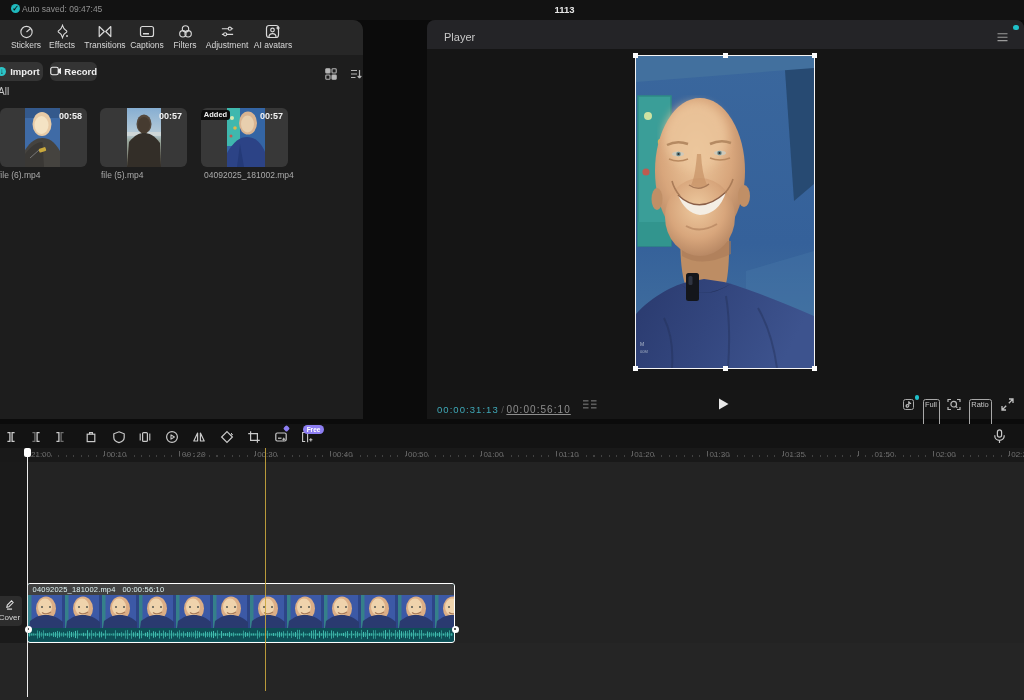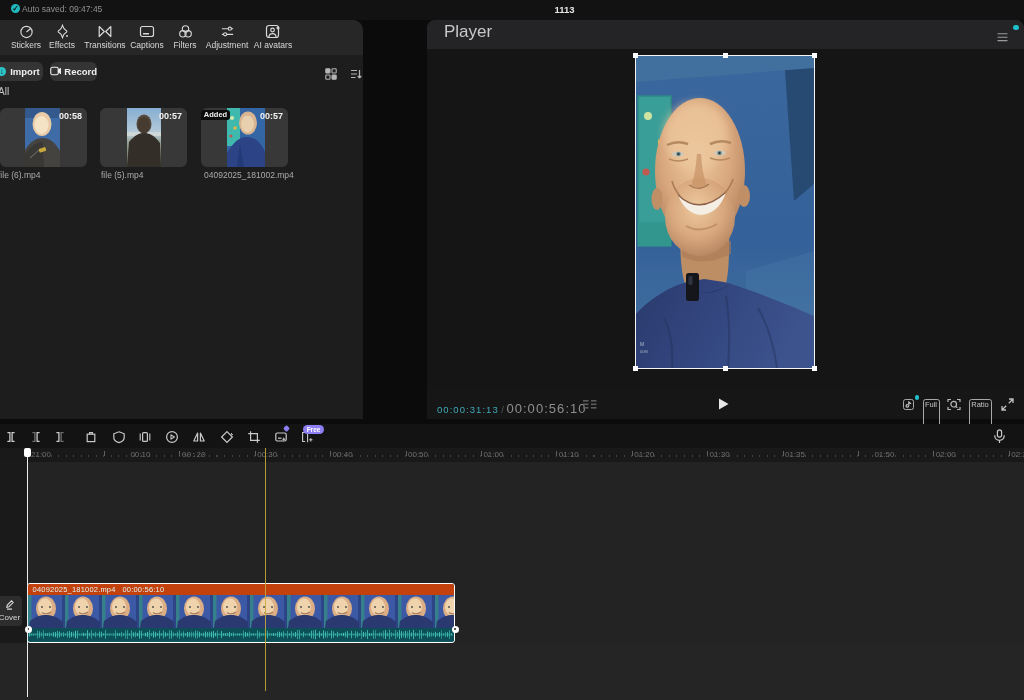--- a/index.html
+++ b/index.html
@@ -20,38 +20,38 @@
 .btn{position:absolute;background:#343434;border-radius:6px;color:#efefef;font-weight:bold;font-size:9.5px;display:flex;align-items:center;justify-content:center;}
 #searchbar{position:absolute;left:104px;top:41.5px;width:208px;height:19px;background:#161618;border:1px solid #2c2c2c;border-radius:6px;box-sizing:border-box;display:flex;align-items:center;}
 #searchbar .ph{color:#757575;font-size:8.6px;margin-left:4px;flex:1;white-space:nowrap;overflow:hidden;}
 .cards .card{position:absolute;top:88px;width:87px;height:59px;background:#383838;border-radius:6px;overflow:hidden;}
 .cards .dur{position:absolute;top:3px;right:5px;color:#f2f2f2;font-size:9px;font-weight:bold;}
 .cards .fname{position:absolute;top:150px;font-size:8.5px;color:#ababab;}
 .thumb{position:absolute;top:0;height:59px;}
 
 #player{left:427px;top:20px;width:597px;height:399px;background:#151515;border-radius:8px 8px 0 0;overflow:hidden;}
 #phead{position:absolute;left:0;top:0;width:100%;height:29px;background:#242427;}
-#ptitle{position:absolute;left:9px;top:2px;font-size:17px;color:#c9c9c9;padding-left:8px;}
+#ptitle{position:absolute;left:9px;top:11px;font-size:11px;color:#c9c9c9;padding-left:8px;}
 #pbottom{position:absolute;left:0;top:370px;width:100%;height:29px;background:#161616;}
 .tc1{color:#3fa9b8;font-size:9.5px;letter-spacing:1.05px;}
-.tc2{color:#8e8e8e;font-size:13px;letter-spacing:1.05px;}
+.tc2{color:#8e8e8e;font-size:10px;letter-spacing:1.05px;text-decoration:underline;}
 .boxicon{position:absolute;top:399px;height:28px;border:1px solid #a8a8a8;border-radius:2.5px;color:#c6c6c6;
   font-size:7.5px;line-height:10px;text-align:center;box-sizing:border-box;}
 
 #video{left:635px;top:55px;width:180px;height:314px;border:1px solid #f5f5f5;box-sizing:border-box;}
 .handle{position:absolute;width:5px;height:5px;background:#ffffff;}
 
 #tl-toolbar{left:0;top:424px;width:1024px;height:24px;background:#131313;}
 #ruler{left:0;top:448px;width:1024px;height:14px;background:#191919;}
 #tlbody{left:0;top:462px;width:1024px;height:238px;background:#232323;}
 #tlleft{left:0;top:462px;width:28px;height:238px;background:#1a1a1a;}
 #tlbottom{left:0;top:643px;width:1024px;height:57px;background:#252525;}
 .rlabel{position:absolute;top:2px;font-size:8px;color:#6f6f6f;white-space:nowrap;}
 #clip{left:27px;top:583px;width:428px;height:60px;border:1.5px solid #ffffff;border-radius:3px;box-sizing:border-box;overflow:hidden;background:#0f5a60;}
-#cliplabel{position:absolute;left:0;top:0;width:100%;height:11px;background:#c2410c;color:#dff2f2;font-size:7.5px;line-height:11px;letter-spacing:0.2px;}
+#cliplabel{position:absolute;left:0;top:0;width:100%;height:11px;background:#404040;color:#dff2f2;font-size:7.5px;line-height:11px;letter-spacing:0.2px;}
 #film{position:absolute;left:0;top:11px;width:100%;height:33px;display:flex;overflow:hidden;background:#31519b;}
 #wave{position:absolute;left:0;top:44px;width:100%;height:13px;background:#0d4f56;}
 #cover{left:-3px;top:596px;width:25px;height:30px;background:#2d2d2d;border-radius:4px;color:#d8d8d8;text-align:center;}
 .toolicon{position:absolute;top:430px;}
 </style>
 </head>
 <body>
 
 <div class="abs" id="topbar"></div>
 <div class="abs" id="savedot">✓</div>
@@ -363,21 +363,21 @@
 <div class="abs" style="left:283.5px;top:425.5px;width:5px;height:5px;border-radius:1.5px;background:#8d7ef2;transform:rotate(45deg);"></div>
 <div class="abs" style="left:303px;top:424.5px;width:21px;height:9.5px;background:#8d7ef2;border-radius:5px;color:#fff;font-size:6.5px;font-weight:bold;text-align:center;line-height:9.5px;">Free</div>
 <svg class="abs" style="left:993px;top:429px;" width="13" height="15" viewBox="0 0 13 15" fill="none" stroke="#c9c9c9" stroke-width="1.2">
     <rect x="4.4" y="0.8" width="4.2" height="7.4" rx="2.1"></rect>
     <path d="M1.8 6.2 V7 C1.8 9.6 3.9 11.4 6.5 11.4 C9.1 11.4 11.2 9.6 11.2 7 V6.2 M6.5 11.4 V14"></path>
   </svg>
 <div class="abs" id="ruler"></div>
 <div class="abs" style="left:28px;top:455px;width:996px;height:1.6px;background:repeating-linear-gradient(90deg,#414141 0,#414141 1px,transparent 1px,transparent 7.54px);"></div>
 <div class="rlabel abs" style="left:31.0px;top:450px;">21:00</div>
 <div class="abs" style="left:103.9px;top:451px;width:1px;height:5px;background:#5f5f5f;"></div>
-<div class="rlabel abs" style="left:106.4px;top:450px;margin-left:24px;">00:10</div>
+<div class="rlabel abs" style="left:106.4px;top:450px;">00:10</div>
 <div class="abs" style="left:179.3px;top:451px;width:1px;height:5px;background:#5f5f5f;"></div>
 <div class="rlabel abs" style="left:181.8px;top:450px;font-family:Liberation Mono, monospace;">00:20</div>
 <div class="abs" style="left:254.7px;top:451px;width:1px;height:5px;background:#5f5f5f;"></div>
 <div class="rlabel abs" style="left:257.2px;top:450px;">00:30</div>
 <div class="abs" style="left:330.1px;top:451px;width:1px;height:5px;background:#5f5f5f;"></div>
 <div class="rlabel abs" style="left:332.6px;top:450px;">00:40</div>
 <div class="abs" style="left:405.5px;top:451px;width:1px;height:5px;background:#5f5f5f;"></div>
 <div class="rlabel abs" style="left:408.0px;top:450px;">00:50</div>
 <div class="abs" style="left:480.9px;top:451px;width:1px;height:5px;background:#5f5f5f;"></div>
 <div class="rlabel abs" style="left:483.4px;top:450px;">01:00</div>

